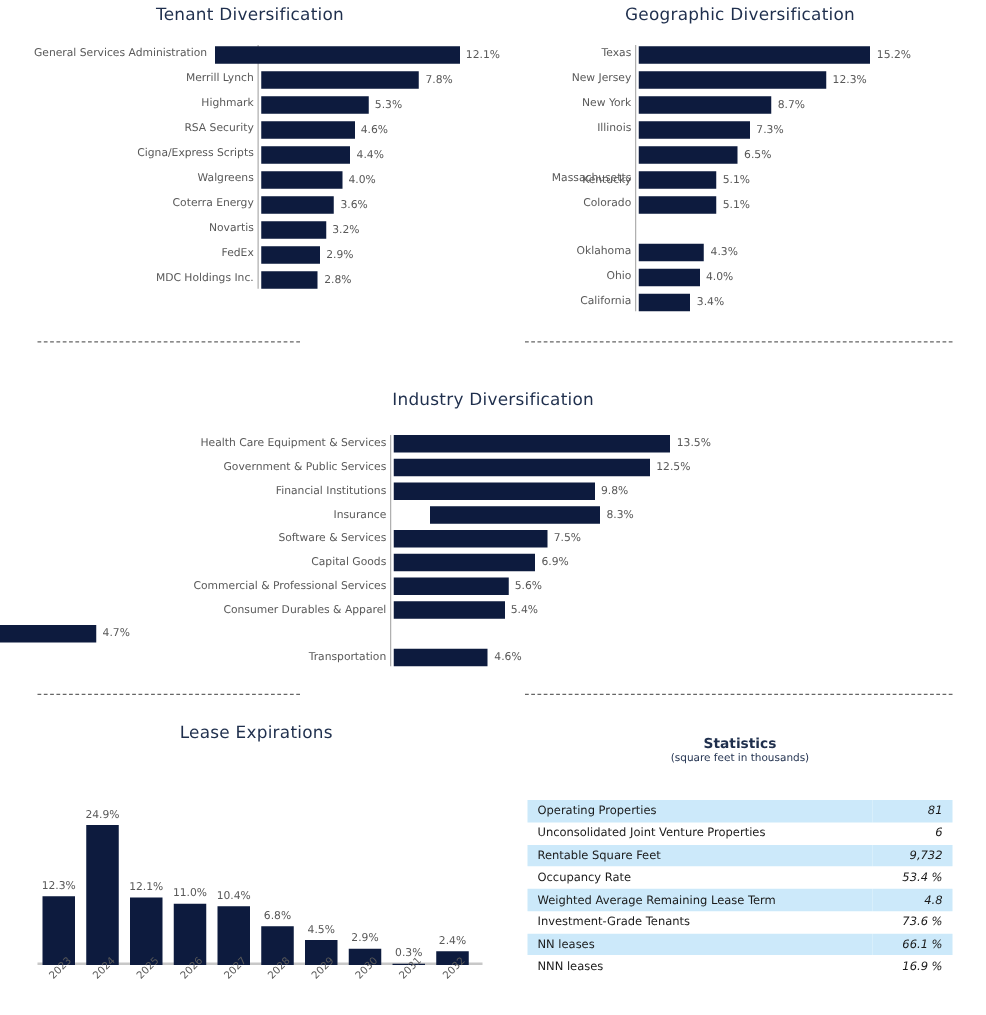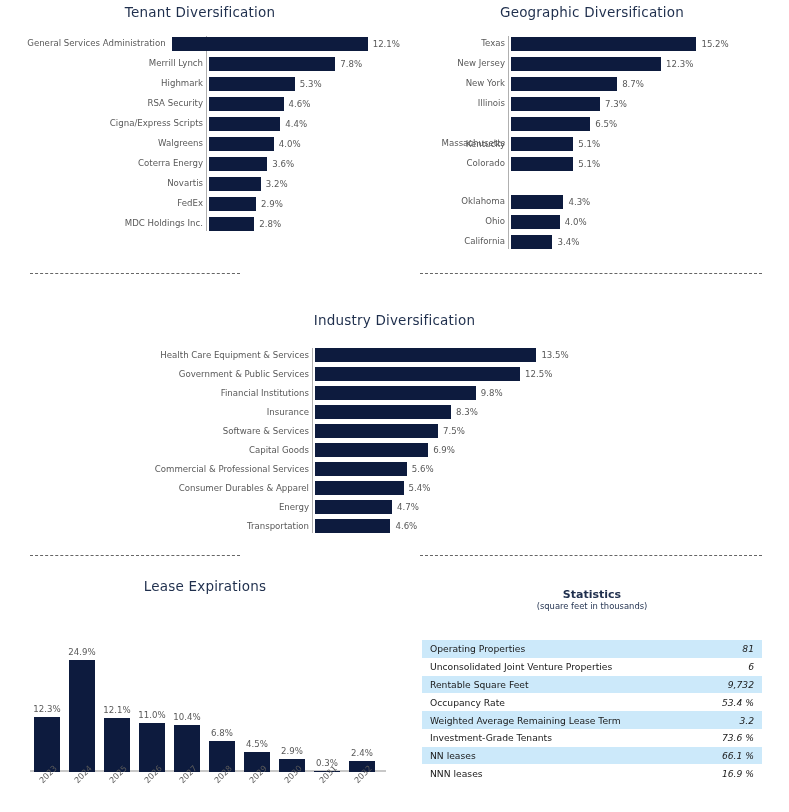--- a/index.html
+++ b/index.html
@@ -235,21 +235,21 @@
           <span class="hval">12.5%</span>
         </div>
       </div>
       <div class="hrow" style="height: 14px; margin-bottom: 5px;">
         <div class="hlabel" style="width: 309px;">Financial Institutions</div>
         <div class="htrack">
           <div class="hbar" style="width: 160.72px;"></div>
           <span class="hval">9.8%</span>
         </div>
       </div>
-      <div class="hrow" style="height: 14px; margin-bottom: 5px;">
+      <div class="hrow" style="height: 14px; margin-bottom: 5px; gap: 29px;">
         <div class="hlabel" style="width: 309px;">Insurance</div>
         <div class="htrack">
           <div class="hbar" style="width: 136.12px;"></div>
           <span class="hval">8.3%</span>
         </div>
       </div>
       <div class="hrow" style="height: 14px; margin-bottom: 5px;">
         <div class="hlabel" style="width: 309px;">Software &amp; Services</div>
         <div class="htrack">
           <div class="hbar" style="width: 123px;"></div>
@@ -271,21 +271,20 @@
         </div>
       </div>
       <div class="hrow" style="height: 14px; margin-bottom: 5px;">
         <div class="hlabel" style="width: 309px;">Consumer Durables &amp; Apparel</div>
         <div class="htrack">
           <div class="hbar" style="width: 88.56px;"></div>
           <span class="hval">5.4%</span>
         </div>
       </div>
       <div class="hrow" style="height: 14px; margin-bottom: 5px;">
-        <div class="hlabel" style="width: 309px;">Energy</div>
         <div class="htrack">
           <div class="hbar" style="width: 77.08px;"></div>
           <span class="hval">4.7%</span>
         </div>
       </div>
       <div class="hrow" style="height: 14px; margin-bottom: 5px;">
         <div class="hlabel" style="width: 309px;">Transportation</div>
         <div class="htrack">
           <div class="hbar" style="width: 75.44px;"></div>
           <span class="hval">4.6%</span>
@@ -373,21 +372,21 @@
       <tr class="alt">
         <td>Rentable Square Feet</td>
         <td class="val">9,732</td>
       </tr>
       <tr>
         <td>Occupancy Rate</td>
         <td class="val">53.4 %</td>
       </tr>
       <tr class="alt">
         <td>Weighted Average Remaining Lease Term</td>
-        <td class="val">3.2</td>
+        <td class="val">4.8</td>
       </tr>
       <tr>
         <td>Investment-Grade Tenants</td>
         <td class="val">73.6 %</td>
       </tr>
       <tr class="alt">
         <td>NN leases</td>
         <td class="val">66.1 %</td>
       </tr>
       <tr>

